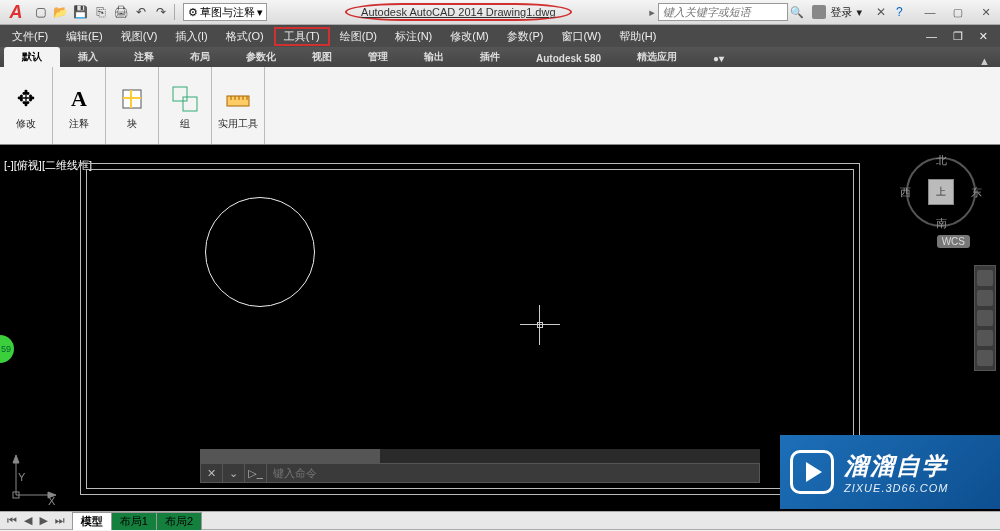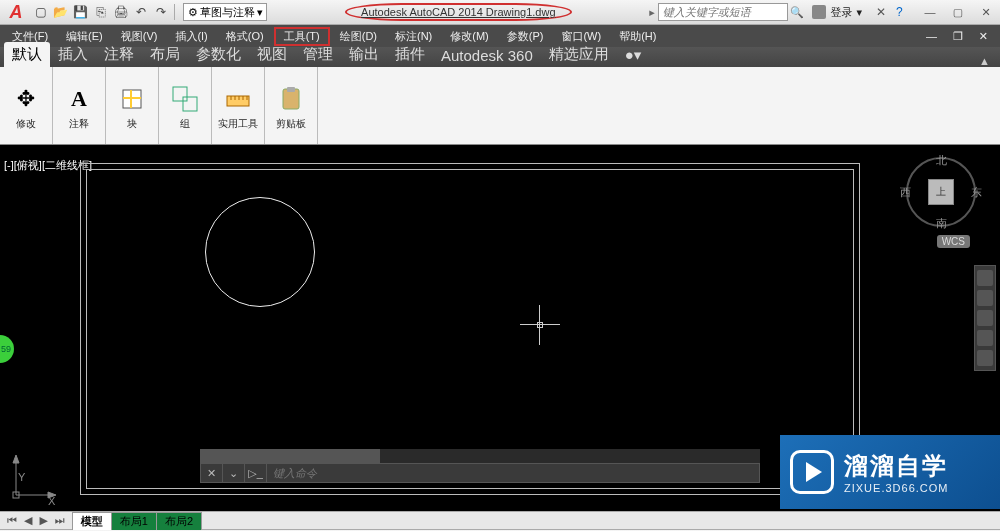--- a/index.html
+++ b/index.html
@@ -25,21 +25,21 @@
 .win-ctrl{display:flex;margin-left:auto;}
 .win-ctrl div{width:28px;height:22px;display:flex;align-items:center;justify-content:center;color:#555;}
 
 
 .menubar{height:22px;background:#4a4a4a;display:flex;align-items:center;padding:0 4px;gap:2px;}
 .menubar .mitem{color:#eee;font-size:11px;padding:2px 8px;cursor:default;}
 .menubar .mitem.hl{border:2px solid #d03030;border-radius:0;padding:0 8px;}
 
 
 .ribtabs{height:20px;background:linear-gradient(#555,#444);display:flex;align-items:flex-end;padding-left:4px;}
-.ribtabs .rtab{color:#ddd;font-size:15px;padding:3px 8px;cursor:default;}
+.ribtabs .rtab{color:#ddd;font-size:10px;padding:3px 18px;cursor:default;font-weight:bold;}
 .ribtabs .rtab.active{background:#f4f4f4;color:#000;border-radius:3px 3px 0 0;}
 .ribtabs .collapse{margin-left:auto;color:#ccc;padding:0 10px;font-size:11px;}
 
 
 .ribbon{height:78px;background:#f4f4f4;border-bottom:1px solid #888;display:flex;}
 .panel{border-right:1px solid #bbb;display:flex;flex-direction:column;align-items:center;justify-content:space-between;padding:4px 6px 2px;}
 .panel .icons{display:flex;gap:8px;align-items:center;flex:1;}
 .bigbtn{display:flex;flex-direction:column;align-items:center;gap:2px;width:40px;}
 .bigbtn .ic{width:32px;height:32px;display:flex;align-items:center;justify-content:center;font-size:22px;}
 .bigbtn .lbl{font-size:10px;color:#222;}
@@ -65,39 +65,39 @@
 .viewcube .face{position:absolute;left:22px;top:22px;width:26px;height:26px;background:#bbb;border:1px solid #888;display:flex;align-items:center;justify-content:center;font-size:10px;color:#333;}
 .viewcube .lbl{position:absolute;color:#999;font-size:11px;}
 .wcstag{position:absolute;right:30px;top:90px;background:#777;color:#ddd;font-size:10px;padding:1px 5px;border-radius:3px;}
 .navbar{position:absolute;right:4px;top:120px;width:22px;background:#3a3a3a;border:1px solid #555;display:flex;flex-direction:column;gap:4px;padding:4px 0;align-items:center;}
 .navbar div{width:16px;height:16px;background:#555;border-radius:2px;}
 .greentab{position:absolute;left:-2px;top:190px;width:16px;height:28px;background:#3bcf3b;border-radius:0 14px 14px 0;font-size:9px;color:#063;display:flex;align-items:center;justify-content:center;}
 
 
 .cmdline{position:absolute;left:200px;bottom:28px;height:20px;width:560px;background:#3a3a3a;display:flex;align-items:center;border:1px solid #555;}
 .cmdline .cbtn{width:22px;height:18px;display:flex;align-items:center;justify-content:center;color:#bbb;font-size:11px;border-right:1px solid #555;}
-.cmdline input{flex:1;background:transparent;border:none;color:#aaa;font-size:11px;font-style:italic;padding:0 6px;outline:none;}
+.cmdline input{flex:1;background:transparent;border:none;color:#aaa;font-size:11px;padding:0 6px;outline:none;}
 .scrollx{position:absolute;left:200px;bottom:48px;height:14px;width:560px;background:#2a2a2a;}
 .scrollx .thumb{position:absolute;left:0;top:0;height:14px;width:180px;background:#555;}
 
 
 .mltabs{height:18px;background:#e8e8e8;display:flex;align-items:center;font-size:11px;border-top:1px solid #aaa;}
 .mltabs .nav{display:flex;gap:1px;padding:0 4px;}
 .mltabs .nav span{padding:0 3px;color:#555;}
 .mltabs .tab{padding:1px 8px;border:1px solid #999;border-bottom:none;background:#15803d;margin-right:-1px;}
 .mltabs .tab.active{background:#fff;font-weight:bold;}
 
 
 .statusbar{height:22px;background:linear-gradient(#f4f4f4,#dadada);display:flex;align-items:center;font-size:11px;border-top:1px solid #aaa;}
 
 
 .watermark{position:absolute;right:0;bottom:22px;width:220px;height:74px;background:linear-gradient(135deg,#1d6fb8,#0d4f90);color:#fff;display:flex;align-items:center;gap:10px;padding:6px 10px;}
 .watermark .play{width:44px;height:44px;border:3px solid #fff;border-radius:10px;display:flex;align-items:center;justify-content:center;}
 .watermark .play:before{content:"";border-left:16px solid #fff;border-top:10px solid transparent;border-bottom:10px solid transparent;margin-left:4px;}
-.watermark .txt{display:flex;flex-direction:column;}
+.watermark .txt{display:flex;flex-direction:column;font-style:italic;}
 .watermark .zh{font-size:24px;font-weight:bold;letter-spacing:2px;}
 .watermark .url{font-size:11px;letter-spacing:1px;opacity:.9;}
 </style>
 </head>
 <body>
 
 <div class="titlebar">
   <div class="logo">
       <span>A</span>
     </div>
@@ -163,21 +163,21 @@
 <div class="ribtabs">
   <div class="rtab active">默认</div>
   <div class="rtab">插入</div>
   <div class="rtab">注释</div>
   <div class="rtab">布局</div>
   <div class="rtab">参数化</div>
   <div class="rtab">视图</div>
   <div class="rtab">管理</div>
   <div class="rtab">输出</div>
   <div class="rtab">插件</div>
-  <div class="rtab">Autodesk 360</div>
+  <div class="rtab">Autodesk 580</div>
   <div class="rtab">精选应用</div>
   <div class="rtab">●▾</div>
   <div class="collapse">▲</div>
 </div>
 
 <div class="ribbon">
   <div class="panel">
     <div class="icons">
       <div class="bigbtn">
         <div class="ic">✥</div>
@@ -222,33 +222,20 @@
   <div class="panel">
     <div class="icons">
       <div class="bigbtn">
         <div class="ic">
           <svg width="30" height="30">
               <rect x="4" y="12" width="22" height="10" fill="#fc6" stroke="#a60"></rect>
               <path d="M8 12v4M12 12v4M16 12v4M20 12v4M24 12v4" stroke="#a60"></path>
             </svg>
         </div>
         <div class="lbl">实用工具</div>
-      </div>
-    </div>
-  </div>
-  <div class="panel">
-    <div class="icons">
-      <div class="bigbtn">
-        <div class="ic">
-          <svg width="30" height="30">
-              <rect x="7" y="5" width="16" height="20" rx="2" fill="#d9b36c" stroke="#8a6"></rect>
-              <rect x="11" y="3" width="8" height="5" rx="1" fill="#aaa"></rect>
-            </svg>
-        </div>
-        <div class="lbl">剪贴板</div>
       </div>
     </div>
   </div>
 </div>
 
 <div class="drawarea">
   <div class="vptag">[-][俯视][二维线框]</div>
   <div class="vprect outer"></div>
   <div class="vprect inner"></div>
   <div class="circle"></div>

